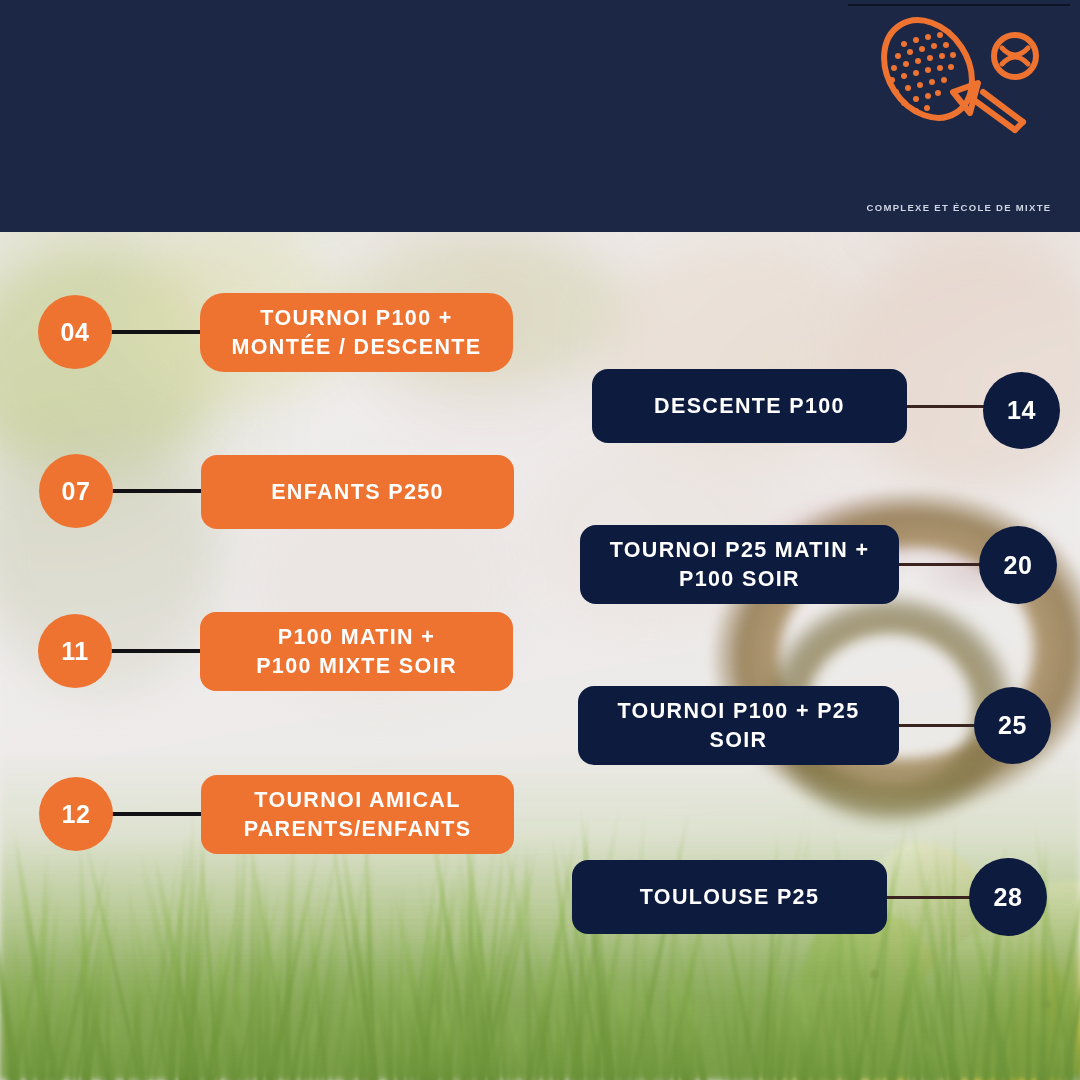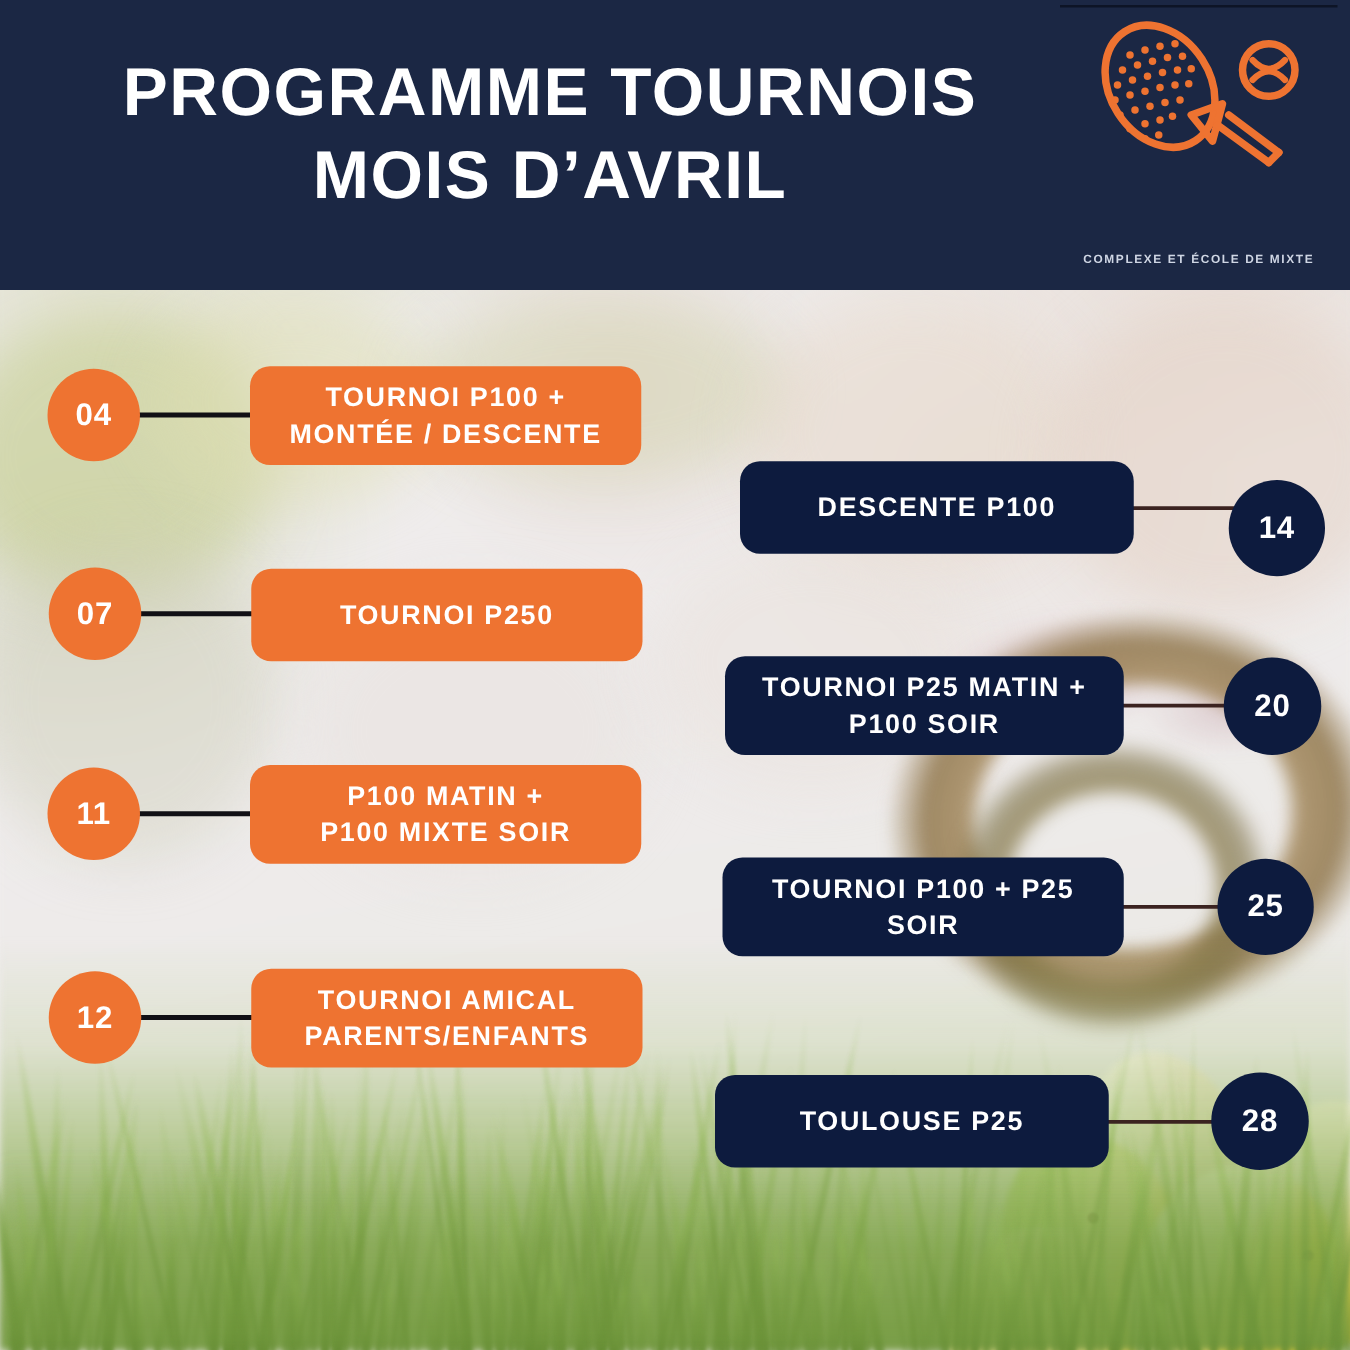--- a/index.html
+++ b/index.html
@@ -514,24 +514,20 @@
         <span class="blade" style="left:42.2px;height:134px;width:4.5px;transform:rotate(-2.1deg);opacity:0.78"></span>
         <span class="blade" style="left:999.5px;height:153px;width:4.6px;transform:rotate(-3.2deg);opacity:0.52"></span>
         <span class="blade" style="left:852.4px;height:288px;width:5.1px;transform:rotate(10.9deg);opacity:0.63"></span>
       </div>
     <div class="grass-haze"></div>
   </div>
 
   <div class="header">
     <div class="header-rule"></div>
 
-    <div class="title">
-      <span>PROGRAMME TOURNOIS</span>
-      <span class="l2">MOIS D’AVRIL</span>
-    </div>
 
     <div class="logo">
       <svg width="214" height="132" viewBox="0 0 214 132" fill="none">
         <g stroke="#ee7331" stroke-width="6" fill="none" stroke-linecap="round" stroke-linejoin="round">
 
           <ellipse cx="76" cy="55" rx="40" ry="52" transform="rotate(-33 76 55)"></ellipse>
 
           <path d="M101 78 L126 69 L118 99 Z"></path>
 
           <path d="M122 86 L163 116"></path>
@@ -580,48 +576,48 @@
           <path d="M150 50 q13 -14 26 0" fill="none" stroke="#ee7331" stroke-width="5" stroke-linecap="round"></path>
         </g>
       </svg>
       <div class="logo-sub">COMPLEXE ET ÉCOLE DE MIXTE</div>
     </div>
   </div>
 
   <div class="item left">
     <div class="connector" style="left:108px;top:330px;width:100px;"></div>
     <div class="circle" style="left:38px;top:295px;width:74px;height:74px;">04</div>
-    <div class="card" style="left:200px;top:293px;width:313px;height:79px;">TOURNOI P100 +
+    <div class="card" style="left:200px;top:293px;width:313px;height:79px;border-radius:24px;">TOURNOI P100 +
 MONTÉE / DESCENTE</div>
   </div>
 
   <div class="item left">
     <div class="connector" style="left:110px;top:489px;width:98px;"></div>
     <div class="circle" style="left:39px;top:454px;width:74px;height:74px;">07</div>
-    <div class="card" style="left:201px;top:455px;width:313px;height:74px;">TOURNOI P250</div>
+    <div class="card" style="left:201px;top:455px;width:313px;height:74px;">ENFANTS P250</div>
   </div>
 
   <div class="item left">
     <div class="connector" style="left:109px;top:649px;width:99px;"></div>
     <div class="circle" style="left:38px;top:614px;width:74px;height:74px;">11</div>
     <div class="card" style="left:200px;top:612px;width:313px;height:79px;">P100 MATIN +
 P100 MIXTE SOIR</div>
   </div>
 
   <div class="item left">
     <div class="connector" style="left:110px;top:812px;width:97px;"></div>
     <div class="circle" style="left:39px;top:777px;width:74px;height:74px;">12</div>
     <div class="card" style="left:201px;top:775px;width:313px;height:79px;">TOURNOI AMICAL
 PARENTS/ENFANTS</div>
   </div>
 
   <div class="item right">
     <div class="connector" style="left:893px;top:405px;width:100px;"></div>
     <div class="card" style="left:592px;top:369px;width:315px;height:74px;">DESCENTE P100</div>
-    <div class="circle" style="left:983px;top:384px;width:77px;height:77px;">14</div>
+    <div class="circle" style="left:983px;top:372px;width:77px;height:77px;">14</div>
   </div>
 
   <div class="item right">
     <div class="connector" style="left:898px;top:563px;width:94px;"></div>
     <div class="card" style="left:580px;top:525px;width:319px;height:79px;">TOURNOI P25 MATIN +
 P100  SOIR</div>
     <div class="circle" style="left:979px;top:526px;width:78px;height:78px;">20</div>
   </div>
 
   <div class="item right">

